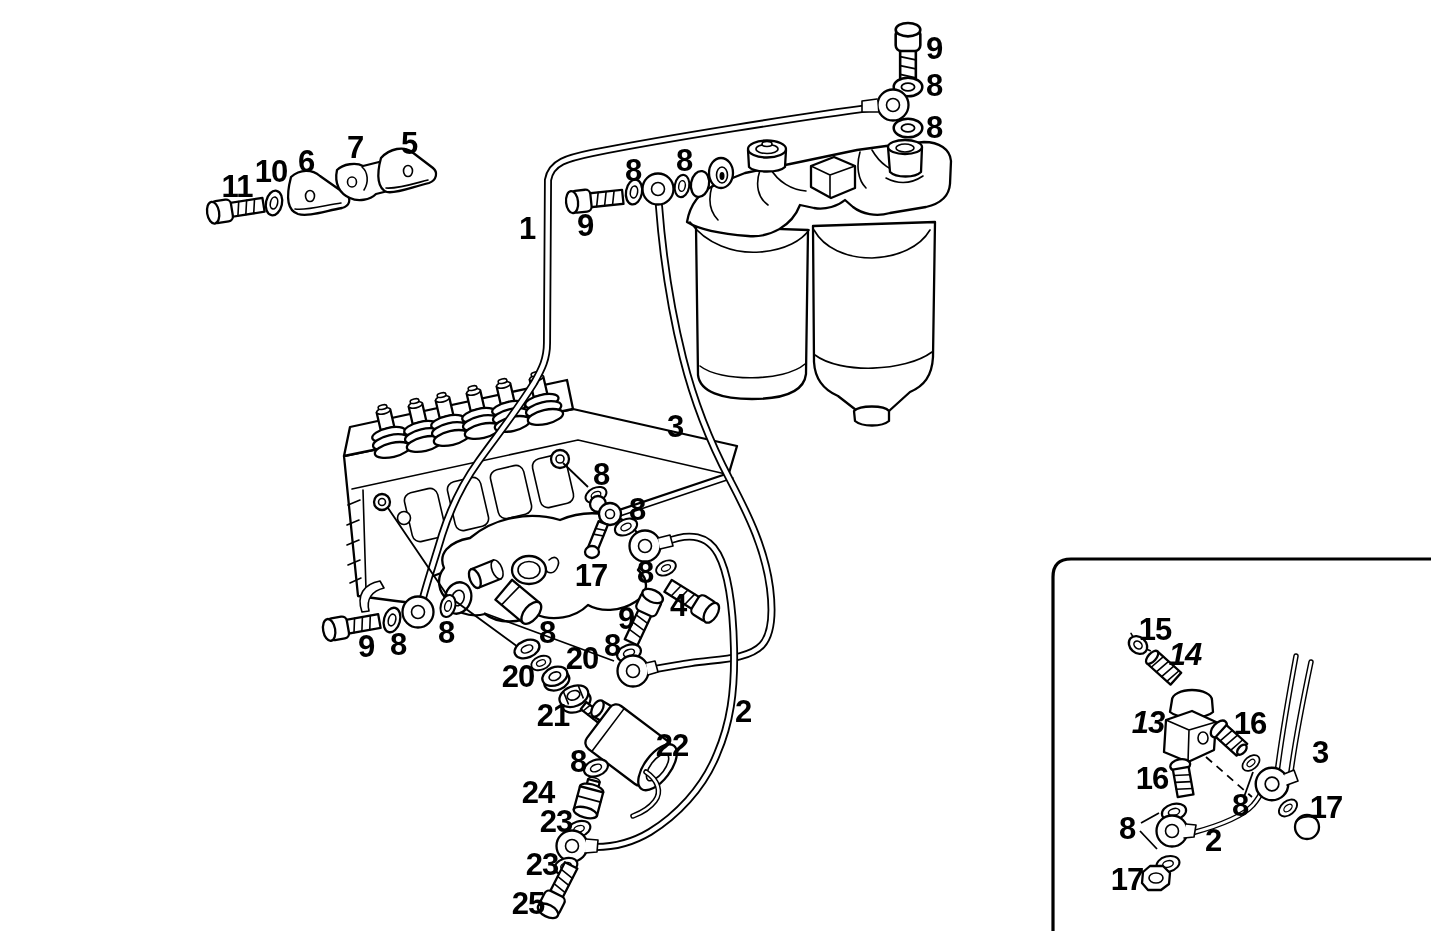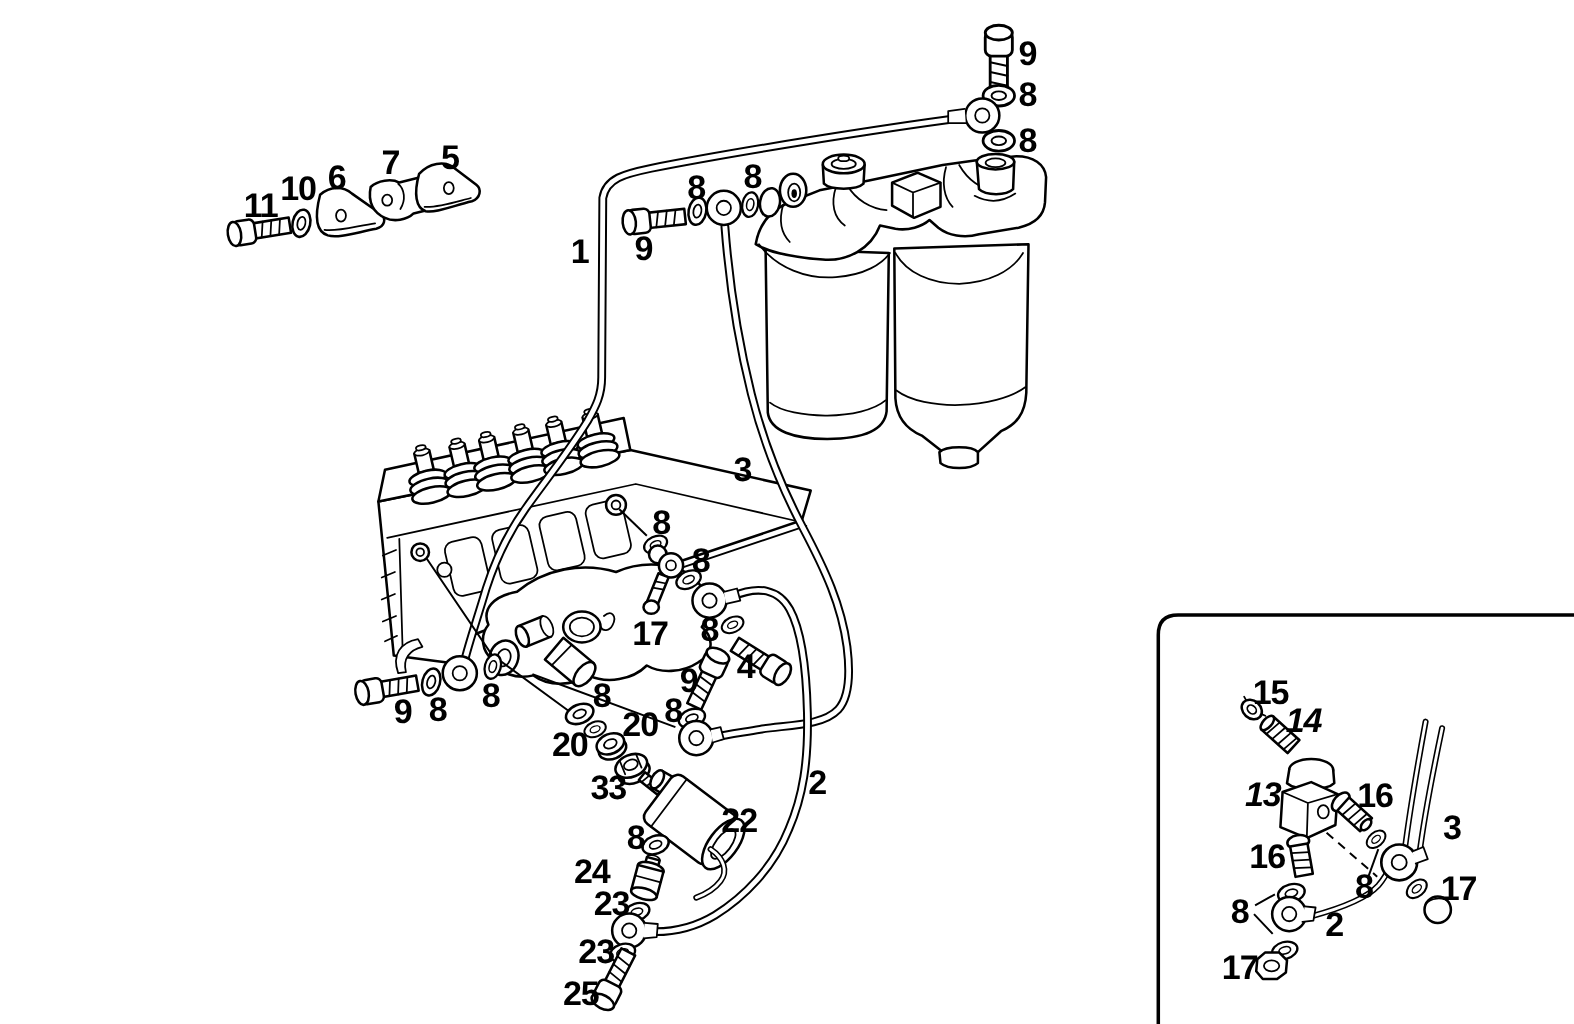--- a/index.html
+++ b/index.html
@@ -406,21 +406,21 @@
       <div class="callout" style="left: 645px; top: 573px;">8</div>
       <div class="callout" style="left: 678px; top: 606px;">4</div>
       <div class="callout" style="left: 626px; top: 619px;">9</div>
       <div class="callout" style="left: 612px; top: 646px;">8</div>
       <div class="callout" style="left: 366px; top: 647px;">9</div>
       <div class="callout" style="left: 398px; top: 645px;">8</div>
       <div class="callout" style="left: 446px; top: 633px;">8</div>
       <div class="callout" style="left: 547px; top: 633px;">8</div>
       <div class="callout" style="left: 518px; top: 677px;">20</div>
       <div class="callout" style="left: 570px; top: 659px; margin-left: 12px;">20</div>
-      <div class="callout" style="left: 553px; top: 716px;">33</div>
+      <div class="callout" style="left: 553px; top: 716px;">21</div>
       <div class="callout" style="left: 743px; top: 712px;">2</div>
       <div class="callout" style="left: 672px; top: 746px;">22</div>
       <div class="callout" style="left: 578px; top: 762px;">8</div>
       <div class="callout" style="left: 538px; top: 793px;">24</div>
       <div class="callout" style="left: 556px; top: 822px;">23</div>
       <div class="callout" style="left: 542px; top: 865px;">23</div>
       <div class="callout" style="left: 528px; top: 904px;">25</div>
       <div class="callout" style="left: 1155px; top: 630px;">15</div>
       <div class="callout" style="left: 1185px; top: 655px; font-style: italic;">14</div>
       <div class="callout" style="left: 1148px; top: 723px; font-style: italic;">13</div>

